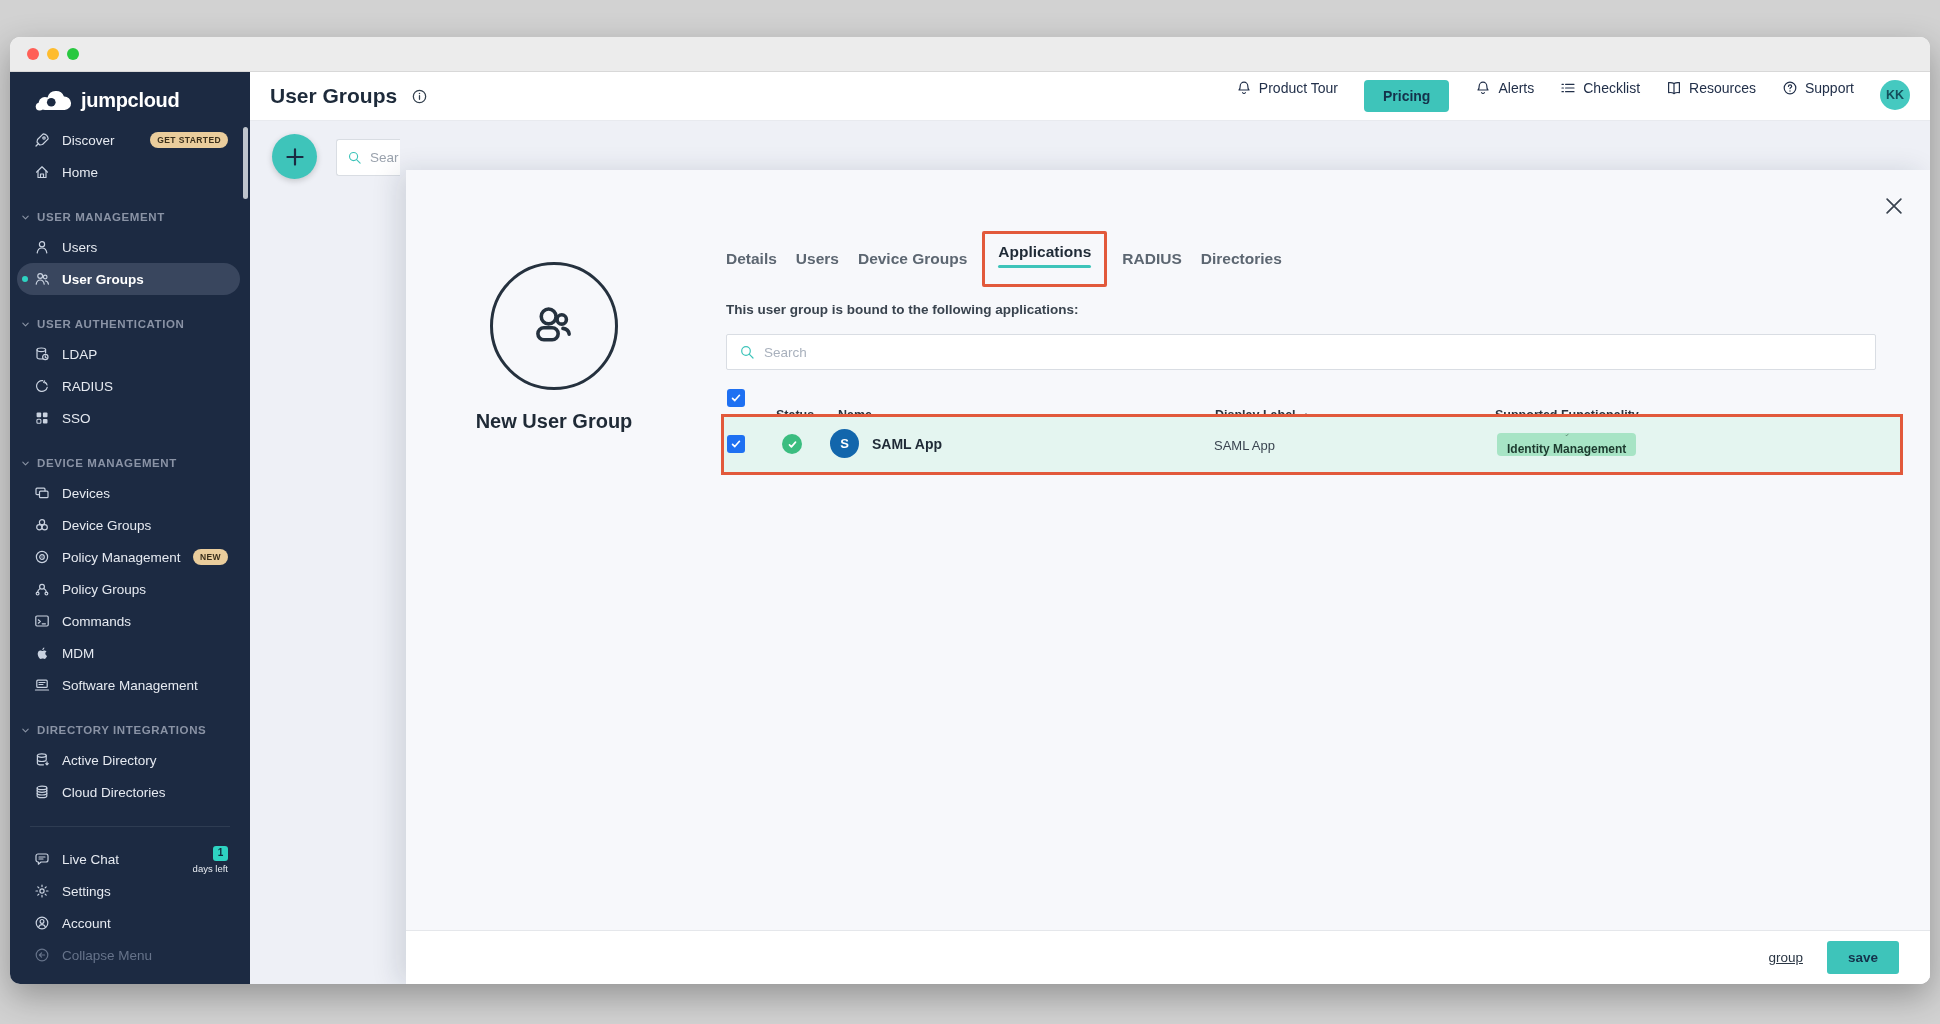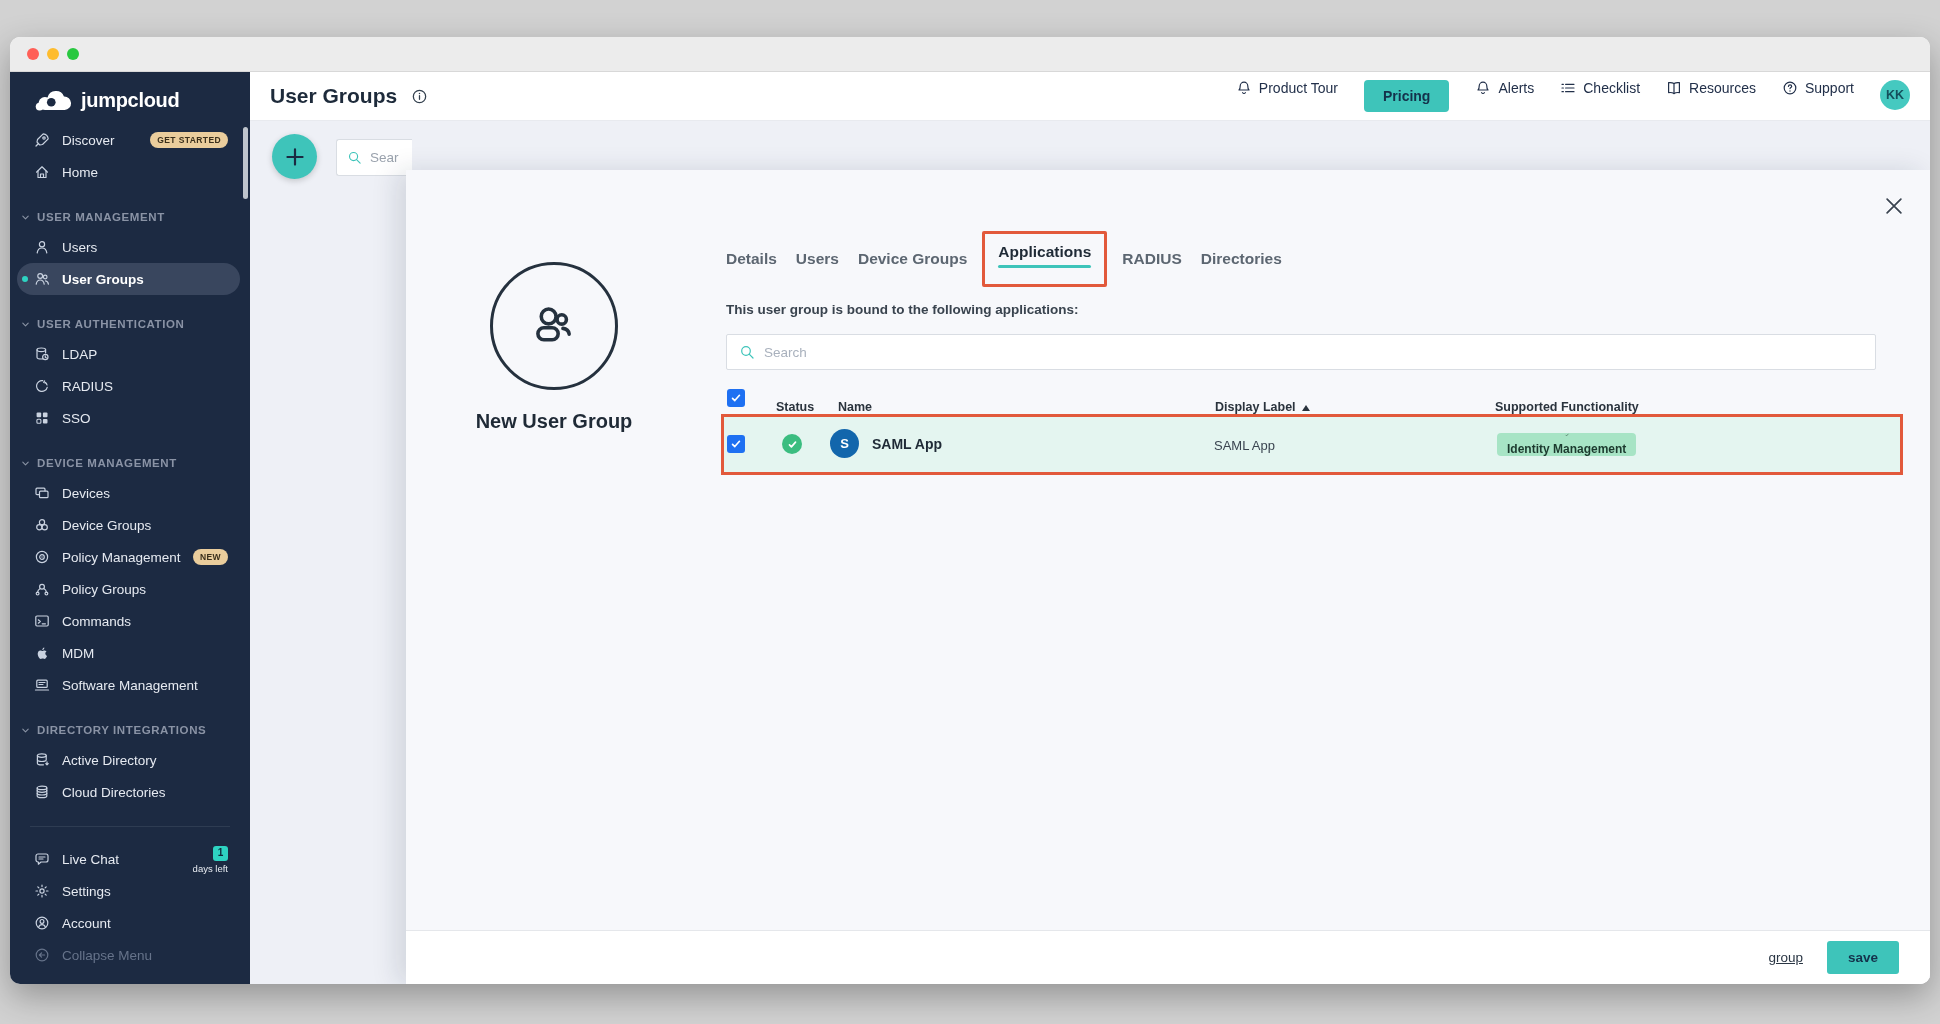--- a/index.html
+++ b/index.html
@@ -55,21 +55,21 @@
   .pricing-btn { background:#3EC4BA; border:none; border-radius:4px; padding:8px 19px;
                  font-size:14px; font-weight:700; color:#14324B; cursor:pointer; font-family:inherit; }
   .avatar { width:30px; height:30px; border-radius:50%; background:#45C9C0; color:#14505C;
             font-size:12.5px; font-weight:800; display:flex; align-items:center; justify-content:center; cursor:pointer; }
 
   .content { position:absolute; top:49px; left:0; right:0; bottom:0; background:#EEF0F6; z-index:1; }
   .add-btn { position:absolute; left:22px; top:13px; width:45px; height:45px; border-radius:50%;
              background:#3EC4BA; color:#1B2A42; display:flex; align-items:center; justify-content:center;
              box-shadow:0 2px 6px rgba(0,0,0,.18); cursor:pointer; }
   .add-btn svg { width:22px; height:22px; }
-  .search-stub { position:absolute; left:86px; top:18px; width:76px; height:37px; background:#fff;
+  .search-stub { position:absolute; left:86px; top:18px; width:64px; height:37px; background:#fff;
                  border:1px solid #D9DDE3; border-right:none; border-radius:3px 0 0 3px;
                  display:flex; align-items:center; gap:8px; padding-left:10px; overflow:hidden;
                  font-size:13.5px; color:#9AA2AD; }
   .search-stub svg { width:15px; height:15px; color:#3EC4BA; flex:none; }
 
   
   .drawer { position:absolute; top:49px; left:156px; right:0; bottom:0; background:#F7F8FB;
             box-shadow:-10px 0 24px rgba(20,30,55,.12); z-index:5; }
   .close-x { position:absolute; top:26px; right:26px; width:20px; height:20px; color:#3A4450; cursor:pointer; }
   .close-x svg { width:20px; height:20px; }
@@ -89,21 +89,21 @@
 
   .bound-text { position:absolute; left:320px; top:132px; font-size:13.5px; font-weight:700; color:#39434E; }
 
   .drawer-search { position:absolute; left:320px; top:164px; width:1150px; height:36px; background:#fff;
                    border:1px solid #D9DDE3; border-radius:2px; display:flex; align-items:center; gap:9px; padding:0 12px; }
   .drawer-search svg { width:16px; height:16px; color:#3EC4BA; flex:none; }
   .drawer-search input { border:none; outline:none; flex:1; font-size:13.5px; color:#333; background:transparent; font-family:inherit; }
   .drawer-search input::placeholder { color:#A9B1BD; }
 
   .table-head { position:absolute; left:320px; top:214px; width:1174px; height:32px; border-bottom:1px solid #DDE1E7; }
-  .table-head .th { position:absolute; top:16px; font-size:12.5px; font-weight:700; color:#2A333D; white-space:nowrap; }
+  .table-head .th { position:absolute; top:24px; font-size:12.5px; font-weight:700; color:#2A333D; white-space:nowrap; }
   .th-status { left:50px; } .th-name { left:112px; } .th-label { left:489px; } .th-func { left:769px; }
   .sort-asc { display:inline-block; width:0; height:0; border-left:4.5px solid transparent; border-right:4.5px solid transparent;
               border-bottom:6px solid #2A333D; margin-left:6px; }
 
   .cb { width:18px; height:18px; border-radius:3px; background:#1E70F2; display:flex; align-items:center;
         justify-content:center; cursor:pointer; }
   .cb svg { width:12px; height:12px; }
   .table-head .cb { position:absolute; left:1px; top:5px; }
 
   .row-annotation { position:absolute; left:315px; top:244px; width:1182px; height:61px; border:3px solid #E2593B; }

